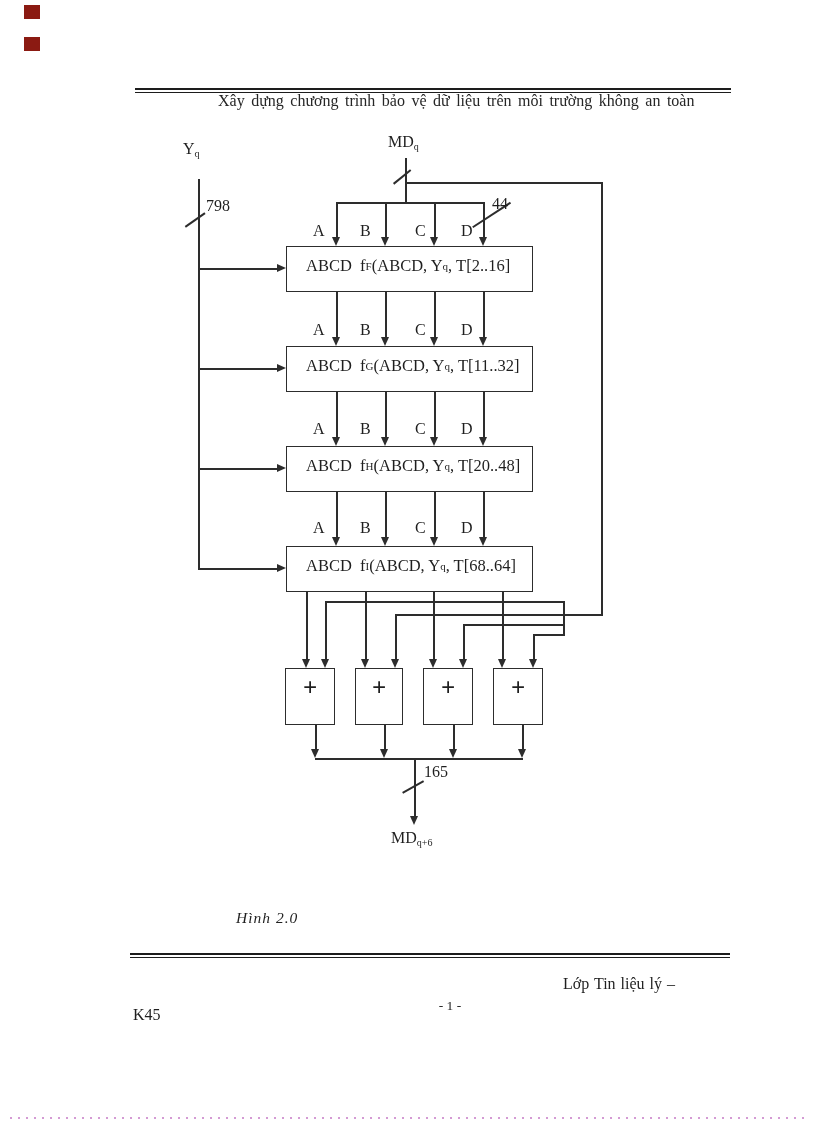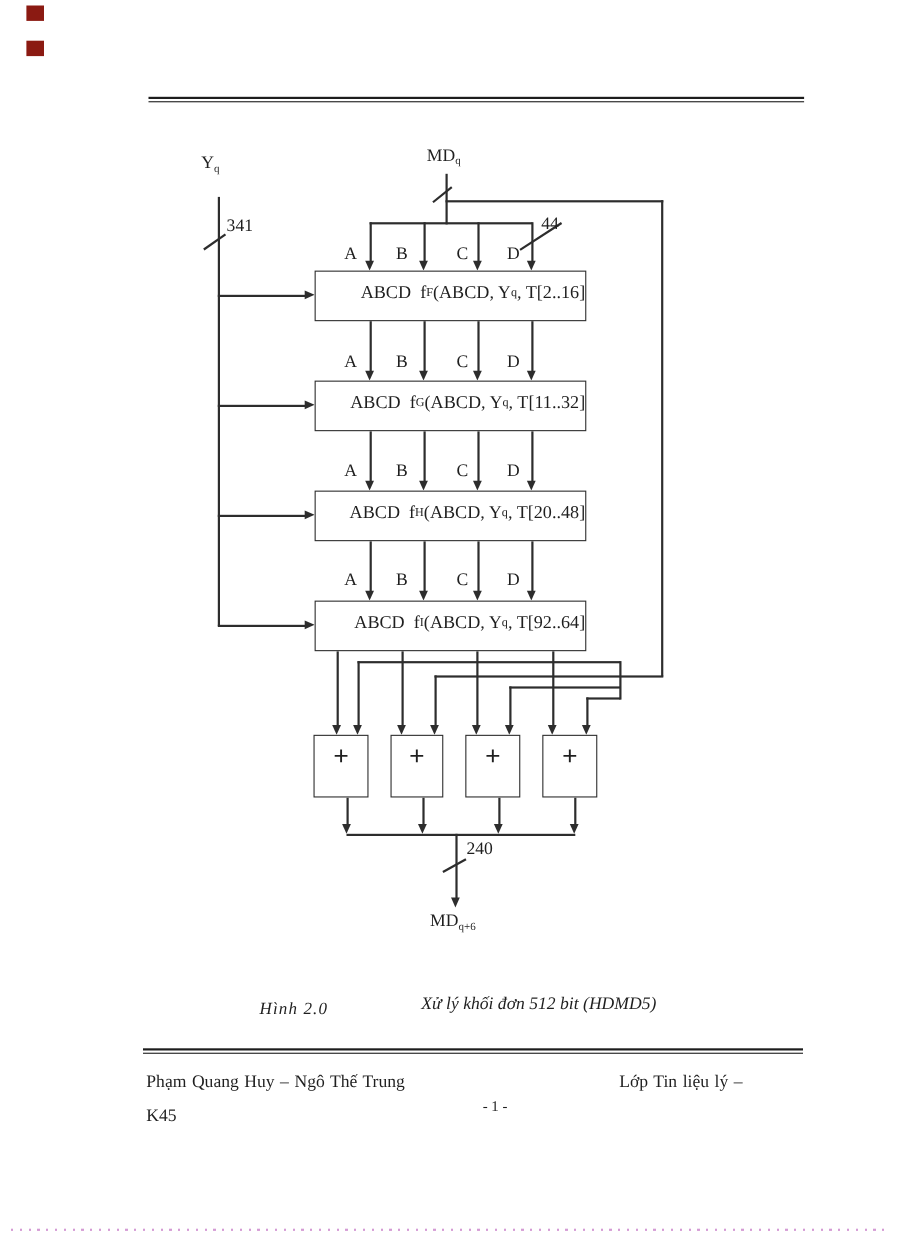--- a/index.html
+++ b/index.html
@@ -15,21 +15,21 @@
   .ah-right{border-top:4.5px solid transparent;border-bottom:4.5px solid transparent;border-left:9px solid #2d2d2d;}
   
   .marker{position:absolute;left:24px;width:16px;height:14px;background:#8b1a12;}
   .rule{position:absolute;background:#1d1d1d;}
   .t{position:absolute;white-space:nowrap;}
   .sb{font-size:10px;vertical-align:-3px;}
   .header-title{left:218px;top:92px;font-size:16px;word-spacing:2.5px;color:#262626;}
   
   .pbox{position:absolute;left:286px;width:247px;height:46px;border:1.7px solid #2d2d2d;
         box-sizing:border-box;display:flex;align-items:center;padding-left:19px;padding-bottom:7px;
-        font-size:16.5px;white-space:pre;background:#fff;justify-content:flex-end;}
+        font-size:16.5px;white-space:pre;background:#fff;}
   .pbox .sb{font-size:11px;vertical-align:-3px;}
   .lbl{position:absolute;font-size:16px;}
   .bits{position:absolute;font-size:16px;}
   .adder{position:absolute;top:668px;height:57px;border:1.7px solid #2d2d2d;box-sizing:border-box;
          text-align:center;background:#fff;}
   .plus{display:block;margin-top:1px;font-size:25px;font-weight:bold;line-height:36px;}
   .caption-label{left:236px;top:909px;font-size:15.5px;font-style:italic;letter-spacing:1px;}
   .caption-title{left:383px;top:904px;font-size:16px;font-style:italic;}
   .footer-authors{left:133px;top:975px;font-size:16px;word-spacing:1px;}
   .footer-class{left:563px;top:975px;font-size:16px;word-spacing:1px;}
@@ -41,20 +41,21 @@
 </head>
 <body>
 
 <div class="page">
 
   <div class="marker" style="top:5px"></div>
   <div class="marker" style="top:37px"></div>
 
   <div class="rule" style="left:135px;top:88px;width:596px;height:2px"></div>
   <div class="rule" style="left:135px;top:92px;width:596px;height:1px"></div>
+  <div class="t header-title">Xây dựng chương trình bảo vệ dữ liệu trên môi trường không an toàn</div>
 
   <div id="lines">
       <div class="vl" style="left:198px;top:179px;height:390px"></div>
       <div class="vl" style="left:405px;top:158px;height:46px"></div>
       <div class="vl" style="left:601px;top:182px;height:433px"></div>
       <div class="vl" style="left:563px;top:601px;height:35px"></div>
       <div class="vl" style="left:336px;top:202px;height:36px"></div>
       <div class="vl" style="left:385px;top:202px;height:36px"></div>
       <div class="vl" style="left:434px;top:202px;height:36px"></div>
       <div class="vl" style="left:483px;top:202px;height:36px"></div>
@@ -145,62 +146,60 @@
       <span class="lbl" style="left:461px;top:420px">D</span>
       <span class="lbl" style="left:313px;top:519px">A</span>
       <span class="lbl" style="left:360px;top:519px">B</span>
       <span class="lbl" style="left:415px;top:519px">C</span>
       <span class="lbl" style="left:461px;top:519px">D</span>
     </div>
 
   <div class="t" style="left:183px;top:140px;font-size:16px">
     <span>Y</span><span class="sb">q</span>
   </div>
-  <div class="bits" style="left:206px;top:197px">341</div>
+  <div class="bits" style="left:206px;top:197px">798</div>
 
   <div class="t" style="left:388px;top:133px;font-size:16px">
     <span>MD</span><span class="sb">q</span>
   </div>
   <div class="bits" style="left:492px;top:195px">44</div>
 
   <div class="pbox" style="top:246px">
     <span>ABCD  f</span><span class="sb">F</span><span>(ABCD, Y</span><span class="sb">q</span><span>, T[2..16]</span>
   </div>
   <div class="pbox" style="top:346px">
     <span>ABCD  f</span><span class="sb">G</span><span>(ABCD, Y</span><span class="sb">q</span><span>, T[11..32]</span>
   </div>
   <div class="pbox" style="top:446px">
     <span>ABCD  f</span><span class="sb">H</span><span>(ABCD, Y</span><span class="sb">q</span><span>, T[20..48]</span>
   </div>
   <div class="pbox" style="top:546px">
-    <span>ABCD  f</span><span class="sb">I</span><span>(ABCD, Y</span><span class="sb">q</span><span>, T[92..64]</span>
+    <span>ABCD  f</span><span class="sb">I</span><span>(ABCD, Y</span><span class="sb">q</span><span>, T[68..64]</span>
   </div>
 
   <div class="adder" style="left:285px;width:50px">
       <span class="plus">+</span>
     </div>
   <div class="adder" style="left:355px;width:48px">
       <span class="plus">+</span>
     </div>
   <div class="adder" style="left:423px;width:50px">
       <span class="plus">+</span>
     </div>
   <div class="adder" style="left:493px;width:50px">
       <span class="plus">+</span>
     </div>
 
-  <div class="bits" style="left:424px;top:763px">240</div>
+  <div class="bits" style="left:424px;top:763px">165</div>
   <div class="t" style="left:391px;top:829px;font-size:16px">
     <span>MD</span><span class="sb">q+6</span>
   </div>
 
   <div class="t caption-label">Hình 2.0</div>
-  <div class="t caption-title">Xử lý khối đơn 512 bit (HDMD5)</div>
 
   <div class="rule" style="left:130px;top:953px;width:600px;height:2px"></div>
   <div class="rule" style="left:130px;top:957px;width:600px;height:1px"></div>
-  <div class="t footer-authors">Phạm Quang Huy – Ngô Thế Trung</div>
   <div class="t footer-class">Lớp Tin liệu lý –</div>
   <div class="t footer-k45">K45</div>
   <div class="t footer-page">- 1 -</div>
 
   <div class="dotted-margin"></div>
 </div>
 
 </body></html>

